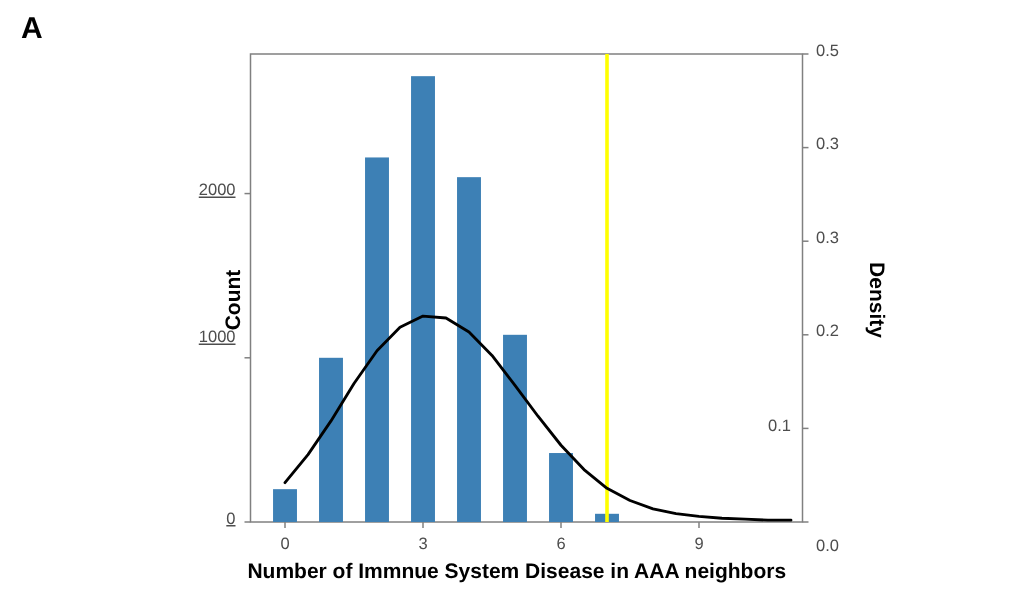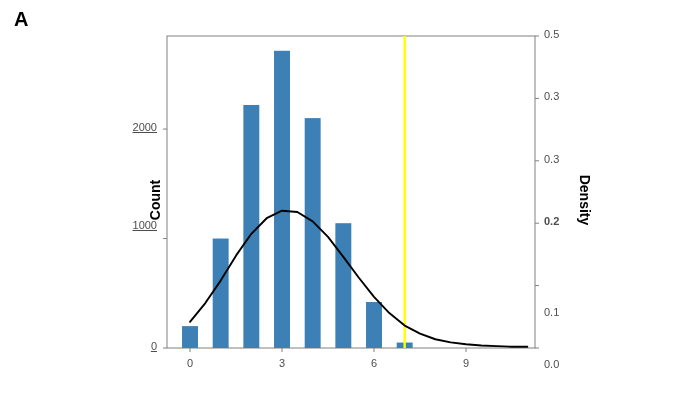--- a/index.html
+++ b/index.html
@@ -86,20 +86,21 @@
 <body>
 
 <div id="figure">
 
   <div class="panel-letter">A</div>
 
   <div class="axis-title-y-left">Count</div>
 
   <div class="axis-title-y-right">Density</div>
 
+  <div class="axis-title-x">Number of Immnue System Disease in AAA neighbors</div>
 
   <svg id="plot" width="689" height="400" xmlns="http://www.w3.org/2000/svg">
     <g>
       <rect id="panel-rect" x="167" y="36" width="368" height="312" fill="#ffffff" stroke="#808080" stroke-width="1"></rect>
     </g>
     <g id="bars-group">
         <rect x="182.03" y="326.11" width="15.95" height="21.89" fill="#3d80b5"></rect>
         <rect x="212.69" y="238.53" width="15.95" height="109.47" fill="#3d80b5"></rect>
         <rect x="243.36" y="104.97" width="15.95" height="243.03" fill="#3d80b5"></rect>
         <rect x="274.03" y="50.78" width="15.95" height="297.22" fill="#3d80b5"></rect>
@@ -129,22 +130,22 @@
         <line x1="374.00" y1="348" x2="374.00" y2="352" stroke="#808080" stroke-width="1"></line>
         <line x1="466.00" y1="348" x2="466.00" y2="352" stroke="#808080" stroke-width="1"></line>
       </g>
   </svg>
 
   <div id="tick-labels-layer">
       <div class="tick-label left" style="left: 111px; top: 340px; width: 46px;">0</div>
       <div class="tick-label left" style="left: 111px; top: 219px; width: 46px;">1000</div>
       <div class="tick-label left" style="left: 111px; top: 121.053px; width: 46px;">2000</div>
       <div class="tick-label right" style="left: 544px; top: 340px; margin-top: 18px;">0.0</div>
-      <div class="tick-label right" style="left: 544px; top: 277.6px; margin-top: 28px;">0.1</div>
-      <div class="tick-label right" style="left: 544px; top: 215.2px; font-weight: bold;">0.2</div>
+      <div class="tick-label right" style="left: 512px; top: 277.6px;">0.1</div>
+      <div class="tick-label right" style="left: 544px; top: 215.2px;">0.2</div>
       <div class="tick-label right" style="left: 544px; top: 152.8px;">0.3</div>
       <div class="tick-label right" style="left: 544px; top: 90.4px;">0.3</div>
       <div class="tick-label right" style="left: 544px; top: 28px;">0.5</div>
       <div class="tick-label xaxis" style="left: 170px; top: 357px; width: 40px;">0</div>
       <div class="tick-label xaxis" style="left: 262px; top: 357px; width: 40px;">3</div>
       <div class="tick-label xaxis" style="left: 354px; top: 357px; width: 40px;">6</div>
       <div class="tick-label xaxis" style="left: 446px; top: 357px; width: 40px;">9</div>
     </div>
 
 </div>

